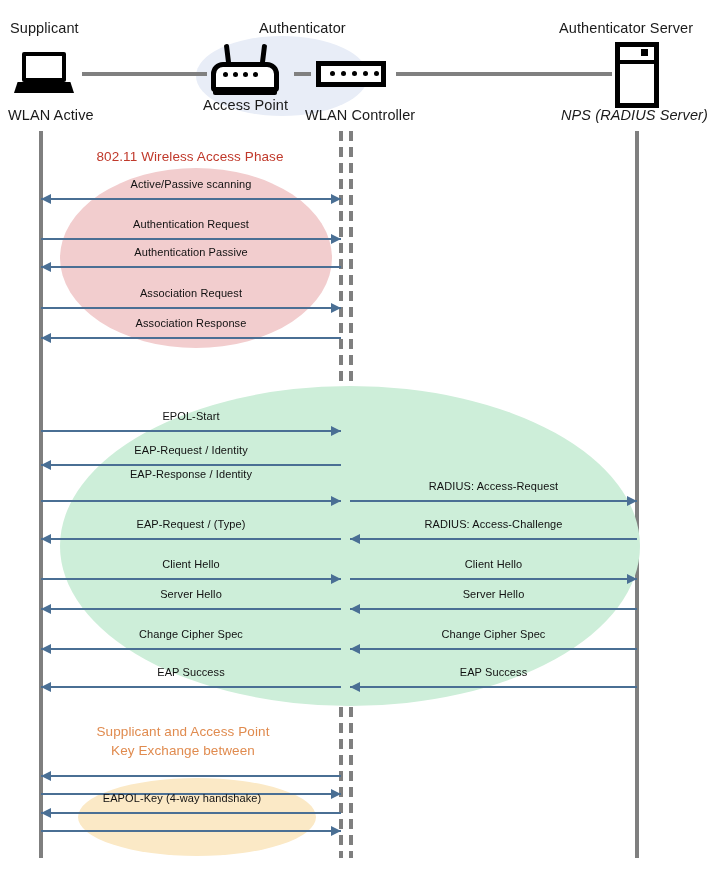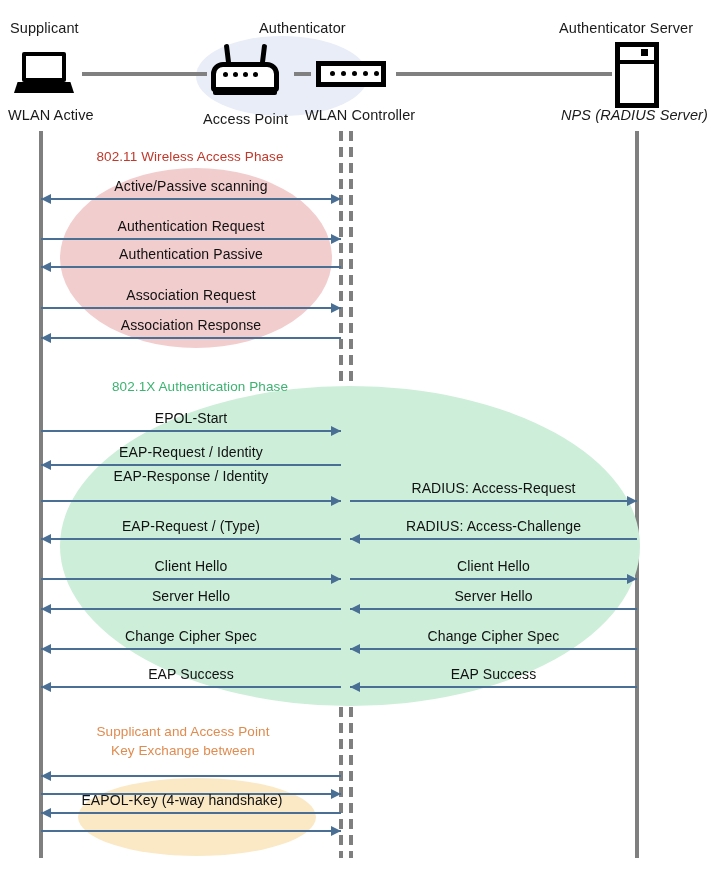--- a/index.html
+++ b/index.html
@@ -114,21 +114,21 @@
   .arrowhead{
     position:absolute;
     width:0;height:0;
     border-top:5px solid transparent;
     border-bottom:5px solid transparent;
   }
   .arrowhead.right{border-left:10px solid #4a6f94;}
   .arrowhead.left{border-right:10px solid #4a6f94;}
   .msg-label{
     position:absolute;
-    font-size:14px;
+    font-size:11px;
     color:#111;
     white-space:nowrap;
     text-align:center;
     letter-spacing:.1px;
   }
   .phase-label{
     position:absolute;
     font-size:13.5px;
     white-space:nowrap;
     text-align:center;
@@ -180,35 +180,34 @@
       </div>
   </div>
 
   <div class="icon" style="left:615px; top:42px; width:44px; height:66px;">
     <div class="srv-body"></div>
     <div class="srv-div"></div>
     <div class="srv-led"></div>
   </div>
 
   <div class="actor-sub" style="left:8px; top:107px;">WLAN Active</div>
-  <div class="actor-sub" style="left:203px; top:111px;">Access Point</div>
+  <div class="actor-sub" style="left:203px; top:97px;">Access Point</div>
   <div class="actor-sub" style="left:305px; top:107px;">WLAN Controller</div>
   <div class="actor-sub" style="left:561px; top:107px;font-style:italic;">NPS (RADIUS Server)</div>
 
   <div class="lifeline" style="left:39px; top:131px; height:727px;"></div>
   <div class="lifeline-dashed" style="left:339px; top:131px; height:727px;"></div>
   <div class="lifeline-dashed" style="left:349px; top:131px; height:727px;"></div>
   <div class="lifeline" style="left:635px; top:131px; height:727px;"></div>
 
   <div class="phase-blob" id="blob-wireless" style="left: 60px; top: 168px; width: 272px; height: 180px; background: rgb(242, 205, 206);"></div>
   <div class="phase-blob" id="blob-dot1x" style="left: 60px; top: 386px; width: 580px; height: 320px; background: rgb(205, 238, 217);"></div>
   <div class="phase-blob" id="blob-key" style="left: 78px; top: 778px; width: 238px; height: 78px; background: rgb(251, 233, 198);"></div>
 
   <div class="phase-label" id="label-wireless" style="left: 190px; top: 147px; color: rgb(192, 57, 43); transform: translateX(-50%);">802.11 Wireless Access Phase</div>
-  <div class="phase-label" id="label-dot1x" style="left: 200px; top: 377px; color: rgb(60, 179, 113); transform: translateX(-50%);">802.1X Authentication Phase</div>
   <div class="phase-label" id="label-key" style="left: 183px; top: 722px; color: rgb(224, 139, 79); transform: translateX(-50%);">
     <div>Supplicant and Access Point</div>
     <div>Key Exchange between</div>
   </div>
 
   <div id="messages-layer">
       <div class="msg-line" style="left: 41px; top: 198px; width: 300px;"></div>
       <div class="arrowhead right" style="top: 193.8px; left: 331px;"></div>
       <div class="arrowhead left" style="top: 193.8px; left: 41px;"></div>
       <div class="msg-label" style="left: 191px; top: 178px; transform: translateX(-50%);">Active/Passive scanning</div>

